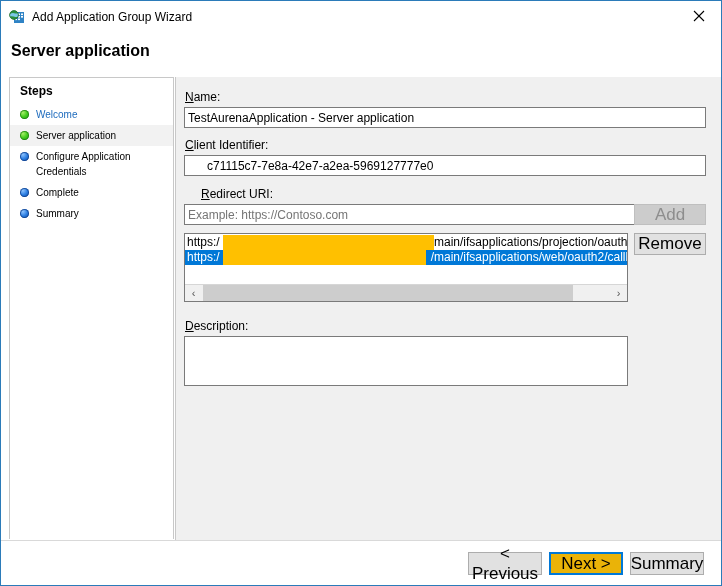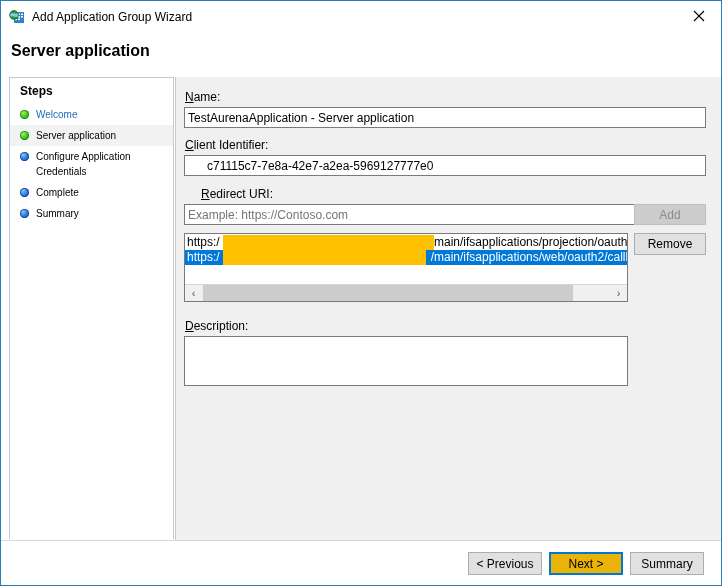--- a/index.html
+++ b/index.html
@@ -164,21 +164,21 @@
     outline: none;
   }
   .textbox.placeholder { color: #767676; }
 
   .btn {
     position: absolute;
     box-sizing: border-box;
     border: 1px solid #adadad;
     background: #e1e1e1;
     font-family: "Liberation Sans", sans-serif;
-    font-size: 12px;
+    font-size: 17px;
     color: #000000;
     text-align: center;
     cursor: default;
     display: flex;
     align-items: center;
     justify-content: center;
   }
   .btn.disabled {
     color: #8d8d8d;
     background: #cccccc;

